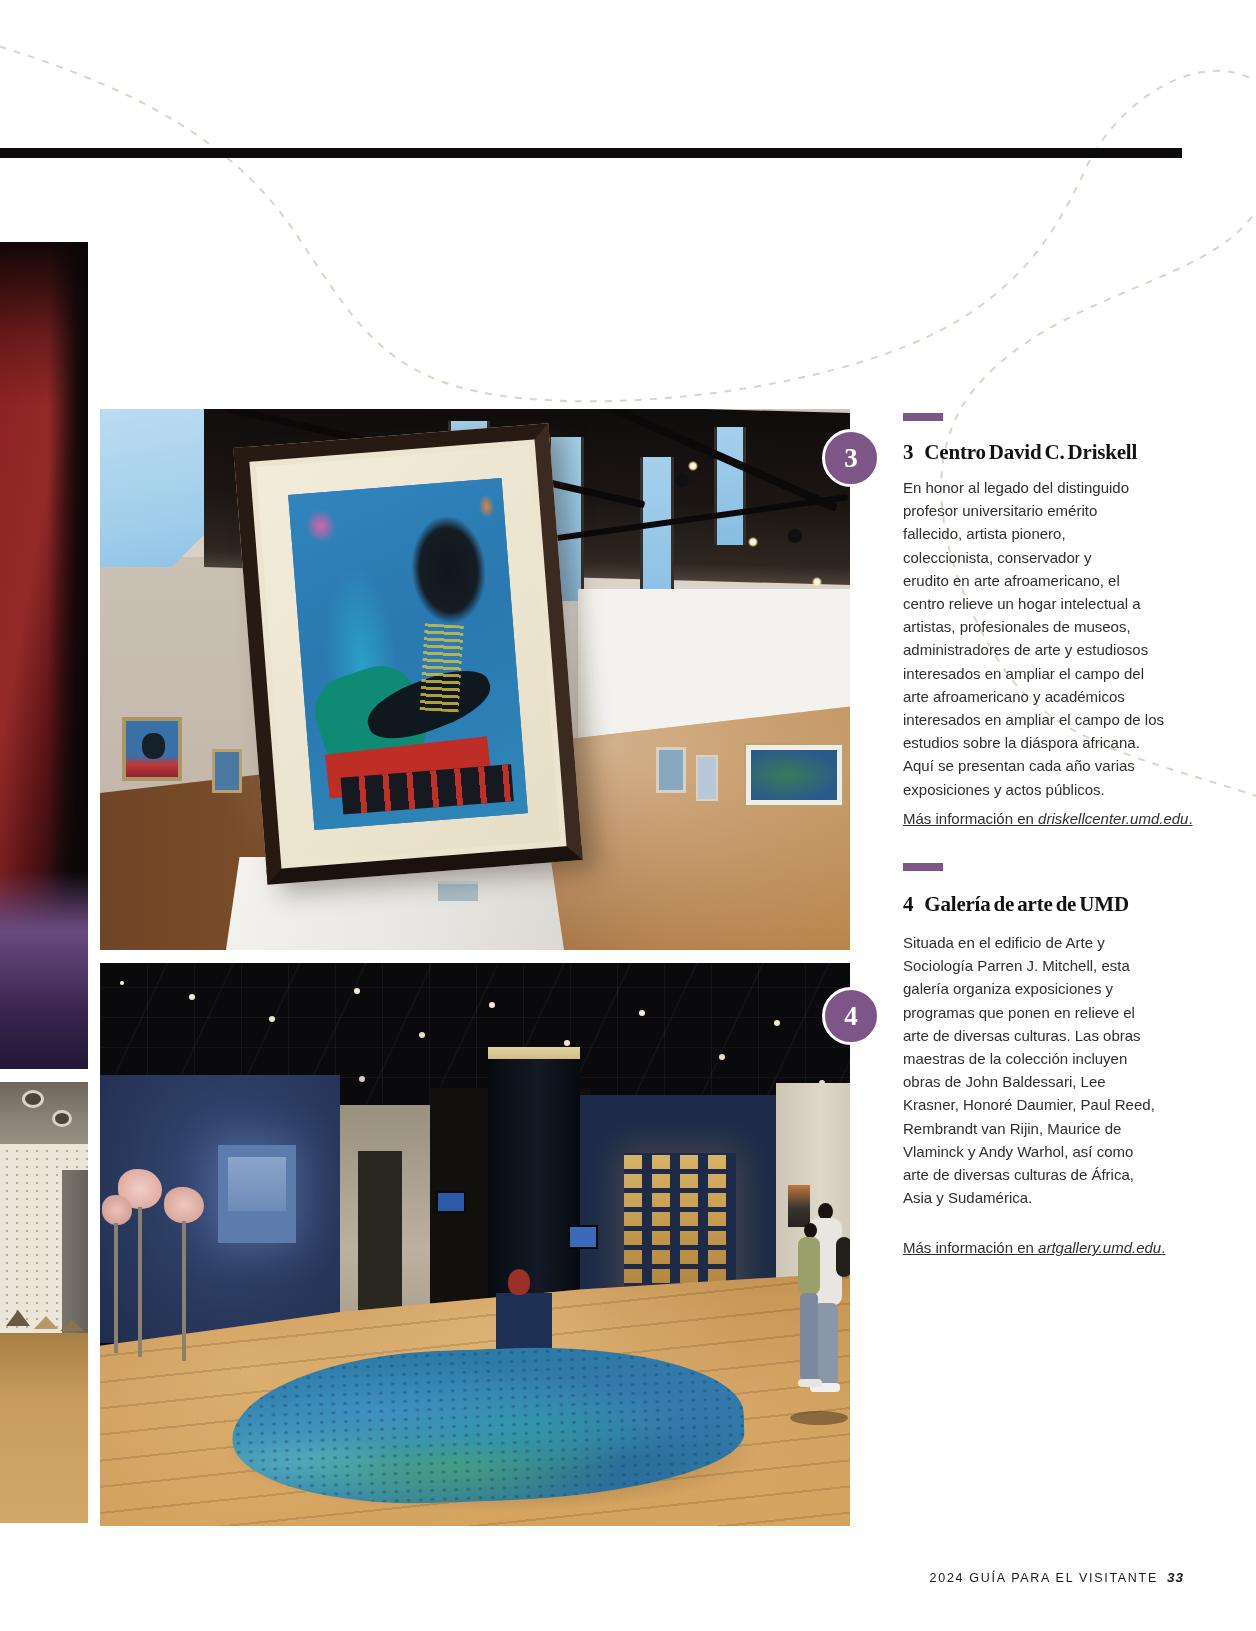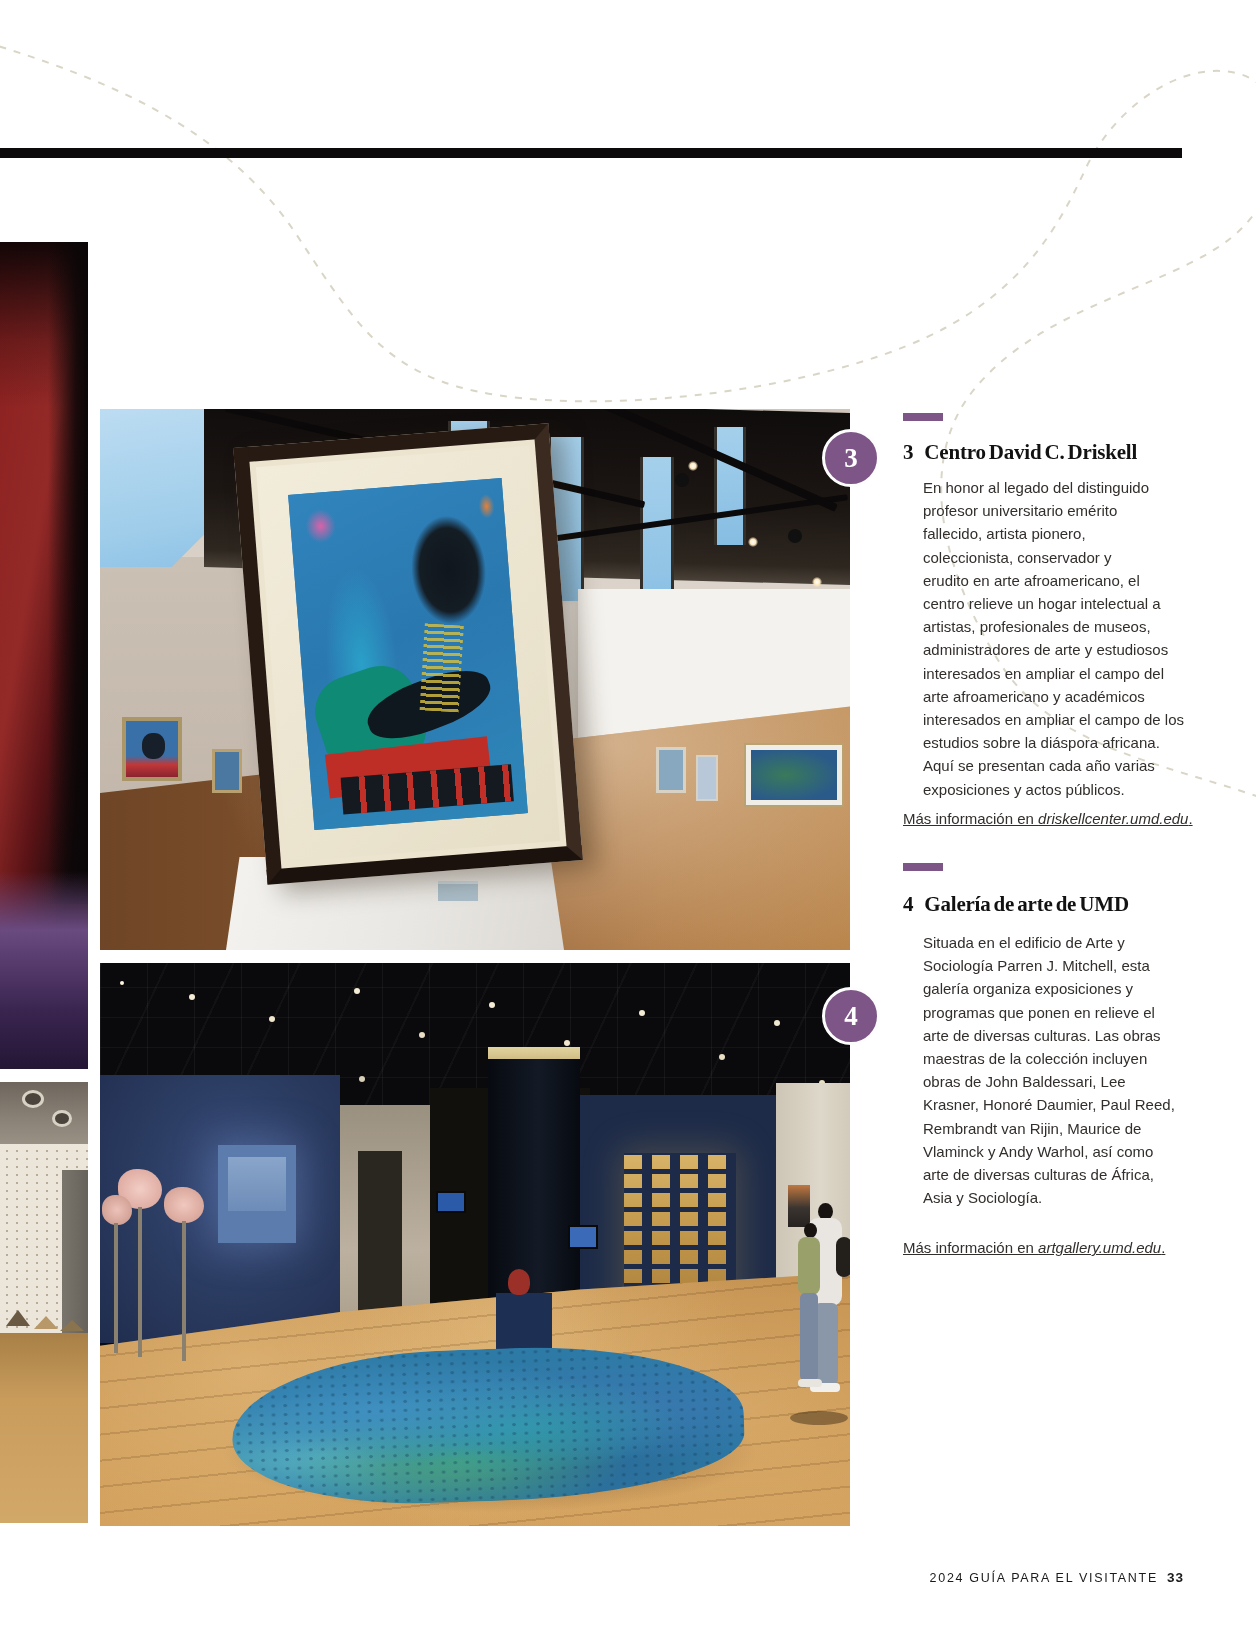--- a/index.html
+++ b/index.html
@@ -190,29 +190,29 @@
   
   .rcol-item{position:absolute;left:903px;z-index:3;}
   .divider{width:40px;height:8px;background:#7d5687;}
   .dv1{top:413px;} .dv2{top:863px;}
   .sec-heading{font-family:"Liberation Serif",serif;font-weight:bold;font-size:21px;color:#121212;
     letter-spacing:-.2px;word-spacing:-2px;white-space:nowrap;}
   .h3x{top:440px;} .h4x{top:892px;}
   .sec-heading .h-num{margin-right:11px;}
   .bodytext{font-size:15px;line-height:23.2px;color:#322e2c;}
   .bd1{top:476px;} .bd2{top:931px;}
-  .tline{white-space:nowrap;margin-left:20px;}
+  .tline{white-space:nowrap;}
   .moreinfo{font-size:15px;color:#322e2c;white-space:nowrap;text-decoration:underline;}
   .mi1{top:810px;} .mi2{top:1219px;margin-top:20px;}
   .moreinfo em{font-style:italic;}
 
   
   .footer{position:absolute;right:72px;top:1570px;z-index:3;font-size:12.5px;letter-spacing:1.7px;
     color:#1c1a19;white-space:nowrap;}
-  .footer b{font-size:13.5px;letter-spacing:1px;margin-left:9px;}
+  .footer b{font-size:13.5px;letter-spacing:1px;margin-left:9px;font-style:italic;}
 </style>
 </head>
 <body>
 
 <div class="page">
 
   <svg class="dashes" width="1256" height="1631" viewBox="0 0 1256 1631">
     <path d="M -15 42 C 110 80 230 130 300 240 C 360 330 390 385 520 398 C 660 412 850 380 945 328
              C 1020 287 1055 235 1085 170 C 1115 105 1185 58 1240 74 C 1298 92 1292 178 1242 228
              C 1185 286 1045 300 972 392 C 915 465 945 575 998 660 C 1052 748 1160 762 1268 800" fill="none" stroke="#d9d6c7" stroke-width="2" stroke-dasharray="7 8"></path>
@@ -368,21 +368,21 @@
       <div class="tline">Sociología Parren J. Mitchell, esta</div>
       <div class="tline">galería organiza exposiciones y</div>
       <div class="tline">programas que ponen en relieve el</div>
       <div class="tline">arte de diversas culturas. Las obras</div>
       <div class="tline">maestras de la colección incluyen</div>
       <div class="tline">obras de John Baldessari, Lee</div>
       <div class="tline">Krasner, Honoré Daumier, Paul Reed,</div>
       <div class="tline">Rembrandt van Rijin, Maurice de</div>
       <div class="tline">Vlaminck y Andy Warhol, así como</div>
       <div class="tline">arte de diversas culturas de África,</div>
-      <div class="tline">Asia y Sociología.</div>
+      <div class="tline">Asia y Sudamérica.</div>
     </div>
   <div class="rcol-item moreinfo mi2">
     <span>Más información en </span><em>artgallery.umd.edu</em><span>.</span>
   </div>
 
   <div class="footer">
     <span>2024 GUÍA PARA EL VISITANTE</span><b>33</b>
   </div>
 
 </div>

